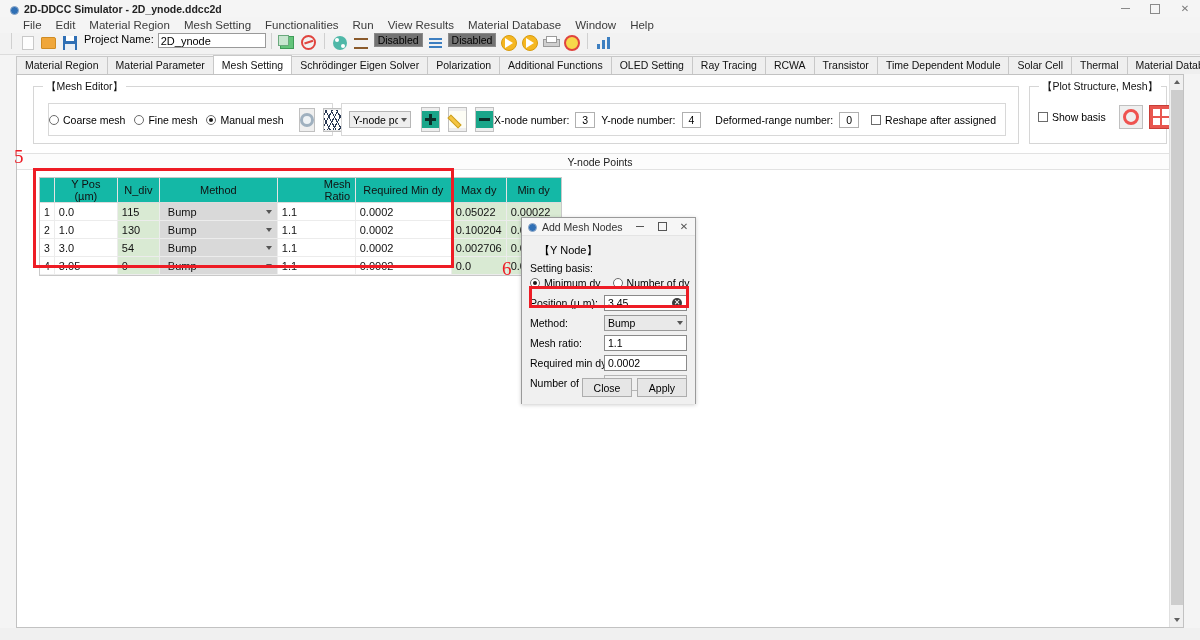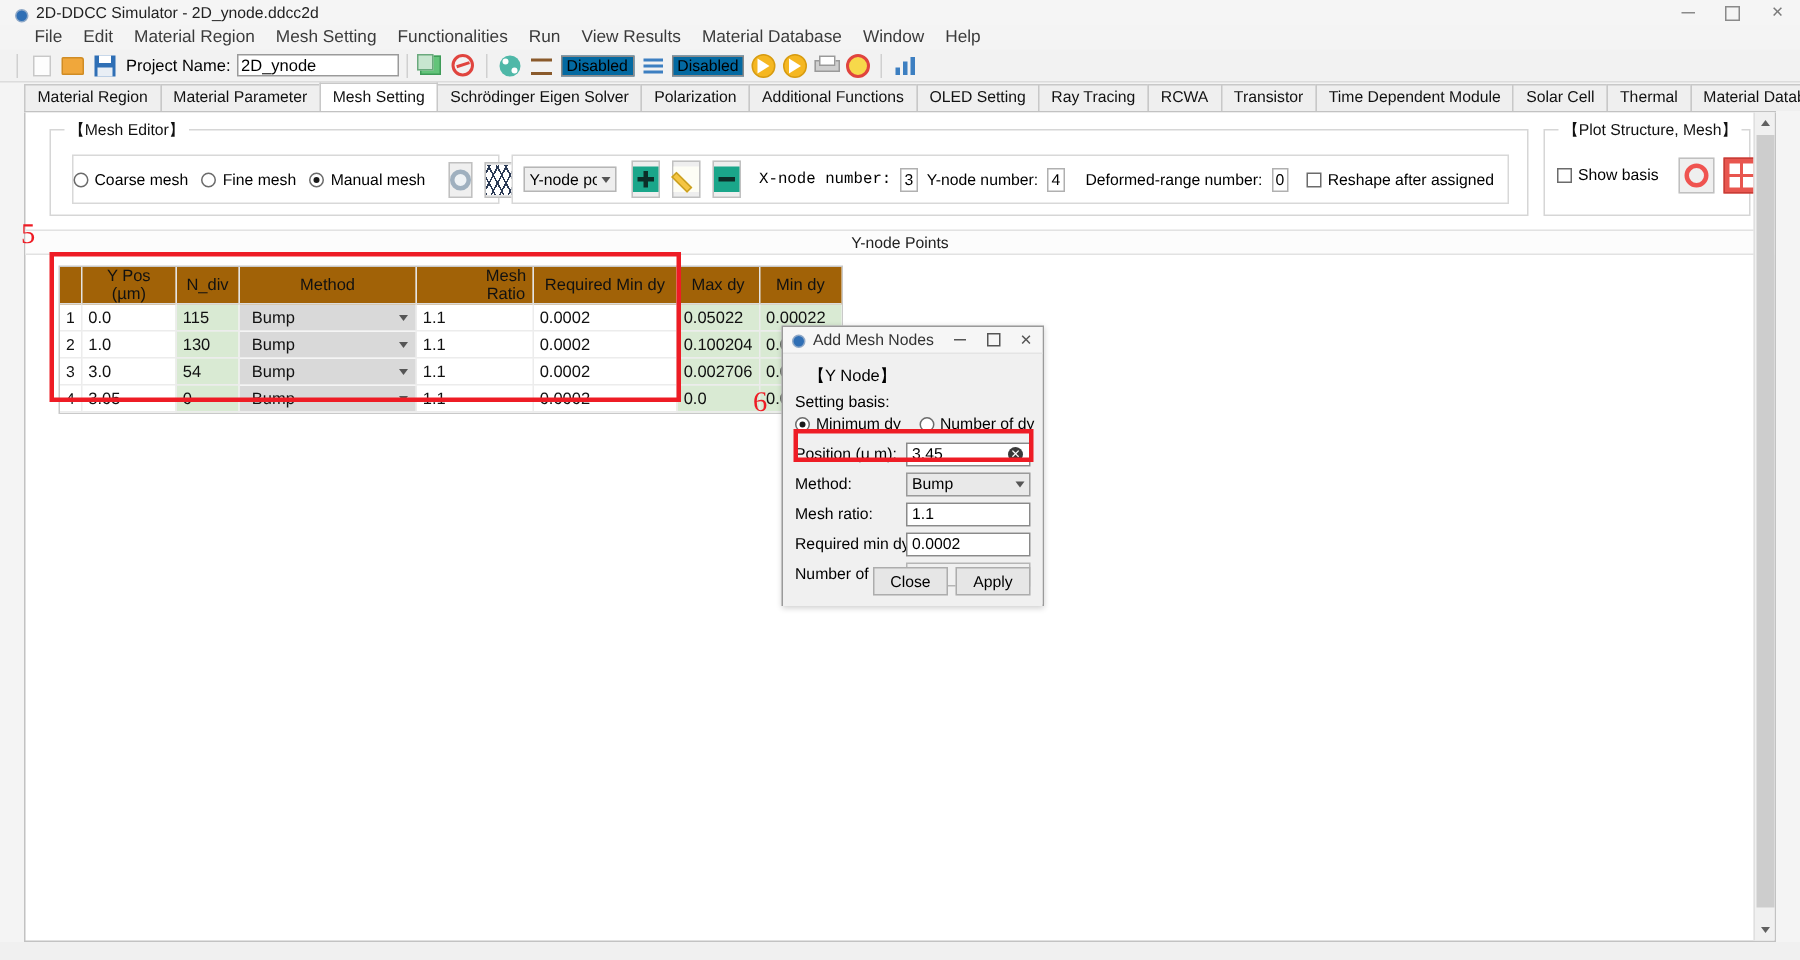--- a/index.html
+++ b/index.html
@@ -27,21 +27,21 @@
   .titlebar .tb-icon {
     width: 12px; height: 12px; margin-left: 8px; margin-right: 4px;
     position: relative;
   }
   .titlebar .tb-icon::before {
     content: ""; position: absolute; left: 2px; top: 3px;
     width: 7px; height: 7px; border-radius: 50%;
     background: #2f6fb5; border: 1px solid #8fa9c8;
   }
   .titlebar .tb-title {
-    font-size: 10.5px; color: #222; white-space: nowrap;
+    font-size: 10.5px; color: #222; white-space: nowrap; font-weight: bold;
   }
   .wincontrols {
     position: absolute; right: 0; top: 0; height: 17px;
     display: flex;
   }
   .wincontrols .wc {
     width: 30px; height: 17px;
     display: flex; align-items: center; justify-content: center;
     color: #7a7a7a; font-size: 10px;
   }
@@ -60,38 +60,38 @@
     font-size: 11.5px; color: #3b3b3b;
     padding: 0 7px; height: 16px; line-height: 16px;
     white-space: nowrap; cursor: default;
   }
 
   
   .toolbar {
     position: absolute; left: 0; top: 33px; width: 1200px; height: 22px;
     background: #f2f2f2;
     border-bottom: 1px solid #dcdcdc;
-    display: flex; align-items: center;
+    display: flex; align-items: flex-start;
     padding-left: 6px;
   }
   .tbsep { width: 1px; height: 16px; background: #d0d0d0; margin: 0 5px; }
   .tbbtn {
     width: 19px; height: 19px; margin: 0 1px;
     display: flex; align-items: center; justify-content: center;
     position: relative;
   }
   .lbl-proj { font-size: 11px; margin-left: 4px; margin-right: 4px; white-space: nowrap; }
   .proj-input {
     width: 108px; height: 15px;
     border: 1px solid #9a9a9a; background: #fff;
     font-size: 11px; padding: 0 2px; outline: none;
     font-family: "Liberation Sans", sans-serif;
   }
   .disabled-box {
-    border: 1px solid #8a8a8a; background:#0369a1;
+    border: 1px solid #8a8a8a; background:#737373;
     font-size: 10.5px; padding: 0 3px; height: 14px; line-height: 13px;
     margin: 0 2px; white-space: nowrap;
   }
 
   
   .ic-doc { width:12px; height:14px; background:#fdfdfd; border:1px solid #c8c8c8; }
   .ic-folder { width:15px; height:12px; background:#f0a73b; border:1px solid #d08c24; border-radius:1px 2px 1px 1px; }
   .ic-save { width:14px; height:14px; background:#2f6fb5; position:relative; }
   .ic-save::after { content:""; position:absolute; left:3px; top:0; width:8px; height:5px; background:#fff; }
   .ic-save::before { content:""; position:absolute; left:2px; bottom:0; width:10px; height:6px; background:#e8eef5; }
@@ -241,21 +241,21 @@
   .tbl-wrap {
     position:absolute; left:22px; top:102px;
     border:1px solid #c9c9c9; background:#fff;
   }
   table.mesh {
     border-collapse: collapse; font-size:11px; background:#fff;
   }
   table.mesh th {
     font-weight: normal; font-size:11px;
     border-right:1px solid #e4e4e4; border-bottom:1px solid #dcdcdc;
-    height:17px; padding:0 4px; background:#a16207; color:#111;
+    height:17px; padding:0 4px; background:#14b8a6; color:#111;
   }
   table.mesh td {
     border-right:1px solid #ececec; border-bottom:1px solid #ececec;
     height:18px; padding:0 4px; color:#111; white-space:nowrap;
   }
   td.rowidx { width:11px; padding:0 2px 0 3px; border-right:none; text-align:left; font-size:10.5px; }
   th.rowidx { border-right:none; }
   td.green, th.green { background:#d9ead3; }
   td.method-cell {
     background:#d9d9d9; padding:0; position:relative;
@@ -496,21 +496,21 @@
         <div class="sqbtn" style="width:25px;height:25px;margin-left:10px;">
           <span class="plus-ic"></span>
         </div>
         <div class="sqbtn" style="width:25px;height:25px;margin-left:8px;">
           <span class="pencil-ic"></span>
         </div>
         <div class="sqbtn" style="width:25px;height:25px;margin-left:8px;">
           <span class="minus-ic"></span>
         </div>
 
-        <span class="fld-label" style="margin-left:12px;font-family:Liberation Mono, monospace;">X-node number:</span>
+        <span class="fld-label" style="margin-left:0;">X-node number:</span>
         <span class="numfld" style="width:80px;height:16px;margin-left:6px;">3</span>
 
         <span class="fld-label" style="margin-left:6px;">Y-node number:</span>
         <span class="numfld" style="width:80px;height:16px;margin-left:6px;">4</span>
 
         <span class="fld-label" style="margin-left:14px;">Deformed-range number:</span>
         <span class="numfld" style="width:80px;height:16px;margin-left:6px;">0</span>
 
         <span class="radio-item" style="margin-left:12px;">
           <span class="chk"></span>

